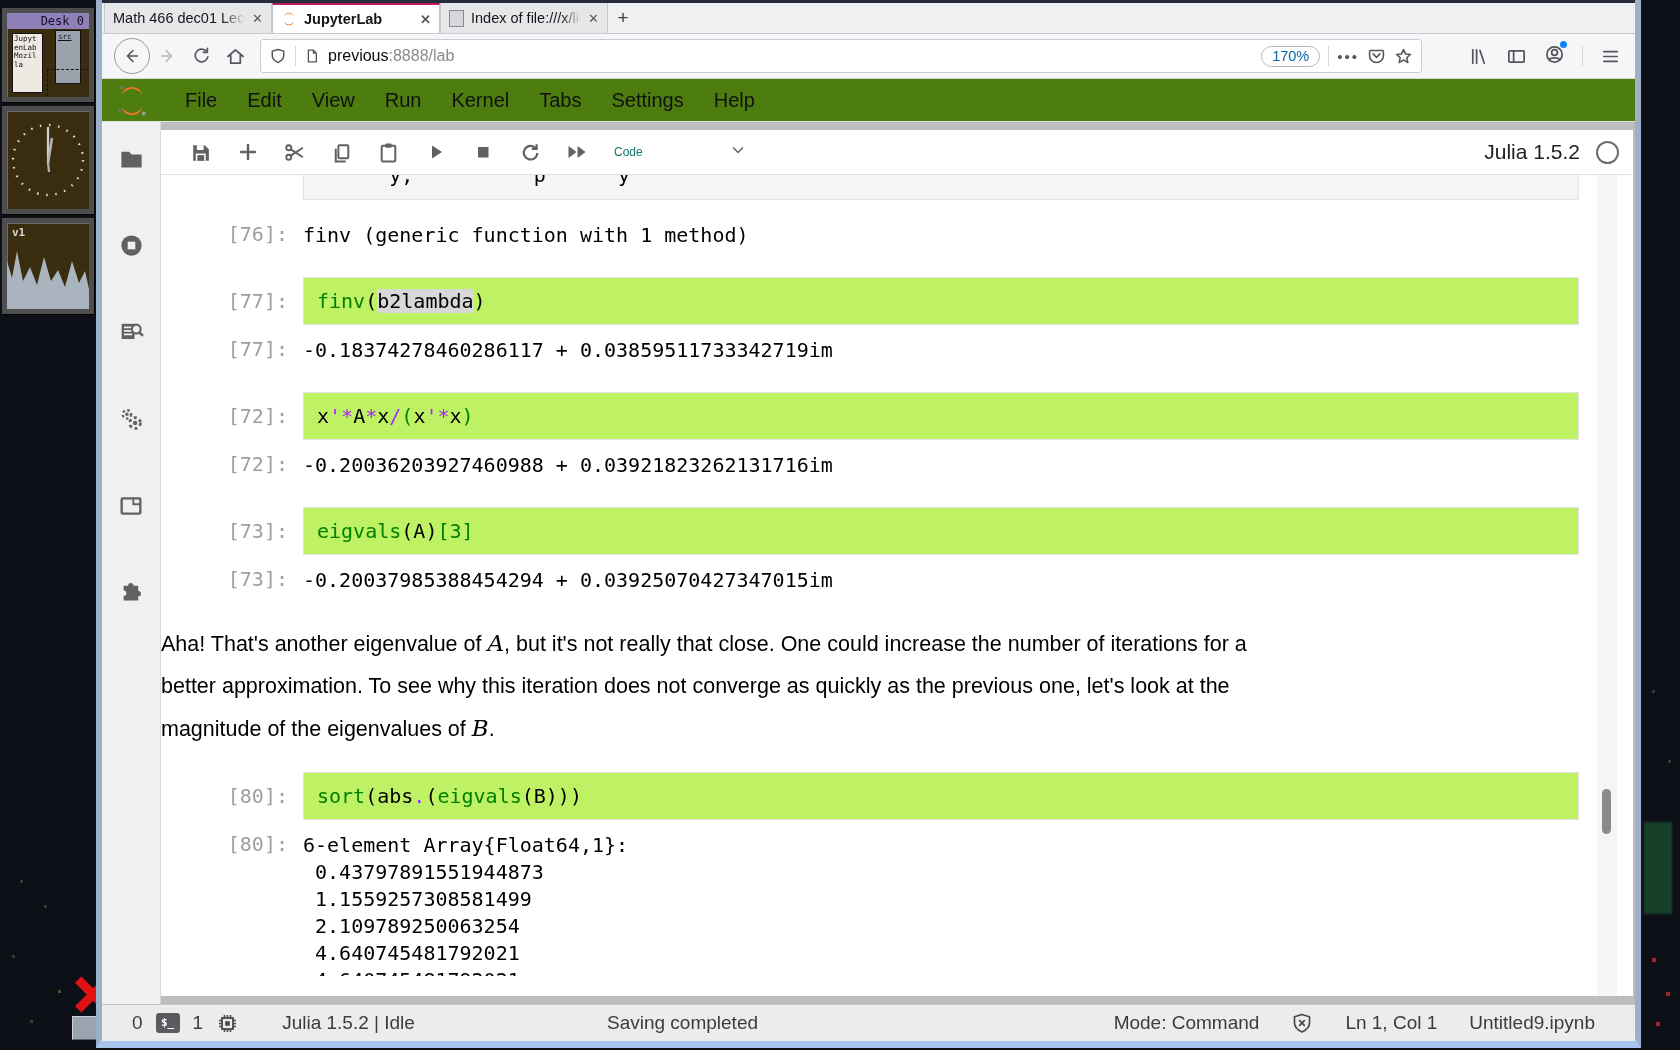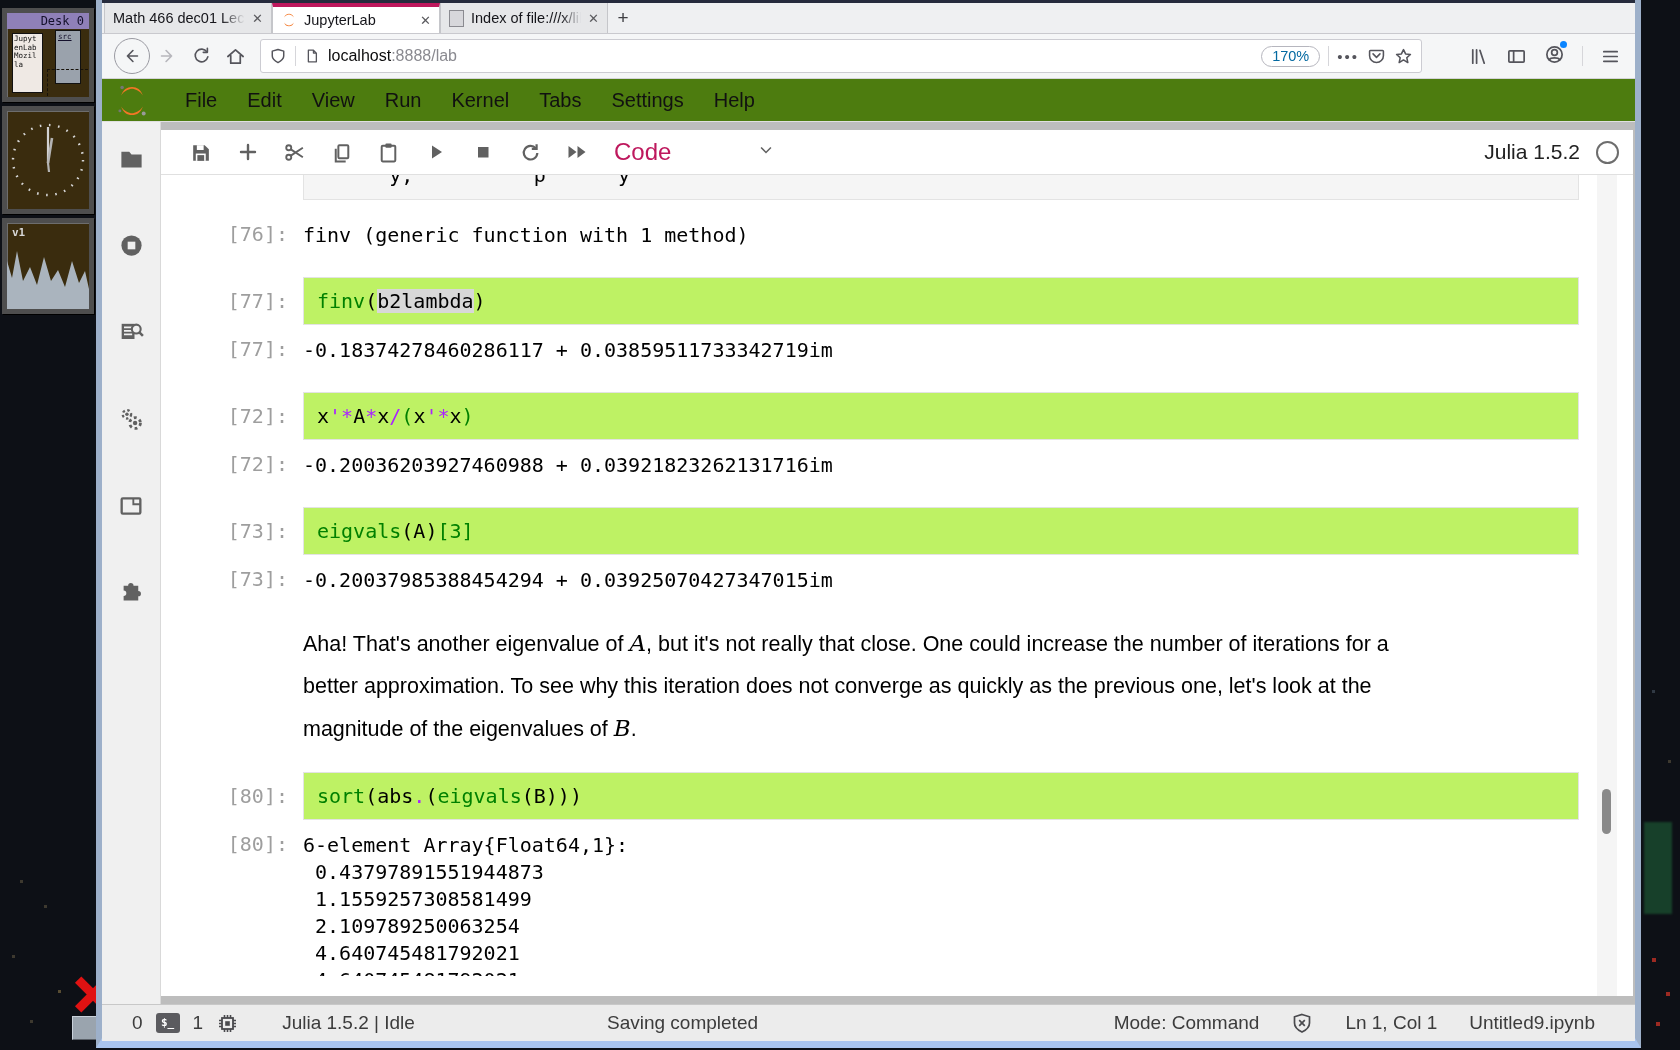--- a/index.html
+++ b/index.html
@@ -29,21 +29,21 @@
   
   #ffwin{position:absolute;left:96px;top:0;width:1545px;height:1048px;box-sizing:border-box;
     background:#fff;border-left:6px solid #9db0ca;border-right:6px solid #9db0ca;border-bottom:10px solid #a9c4ee;
     box-shadow:inset 2px 0 0 #e6edf8, inset -2px 0 0 #e6edf8, inset 0 -2px 0 #e6edf8;}
   .titlestrip{height:3px;background:#262b3d;}
   
   .tabbar{height:30px;background:#eff0f2;display:flex;align-items:stretch;border-bottom:1px solid #c9c9ce;}
   .tab{display:flex;align-items:center;gap:7px;width:150px;padding:0 8px;font-size:14.5px;color:#15151a;
     background:#e6e7e9;border-right:1px solid #c5c6ca;border-left:1px solid #c5c6ca;position:relative;overflow:hidden;}
   .tab .lbl{white-space:nowrap;overflow:hidden;flex:1;-webkit-mask-image:linear-gradient(90deg,#000 82%,transparent);mask-image:linear-gradient(90deg,#000 82%,transparent);}
-  .tab.active{background:#fff;border-top:4px solid #be185d;}
+  .tab.active{background:#fff;border-top:2px solid #be185d;font-weight:bold;}
   .tabx{color:#5a5a5e;font-size:13px;flex:none;}
   .newtab{width:30px;display:flex;align-items:center;justify-content:center;color:#3f3f43;font-size:19px;}
   .pageico{width:13px;height:15px;border:1.5px solid #8a8a90;background:#d7d7db;flex:none;}
   
   .navbar{height:44px;background:#f5f6f7;display:flex;align-items:center;padding:0 14px 0 12px;border-bottom:1px solid #d4d4d8;}
   .navbtn{width:34px;height:34px;display:flex;align-items:center;justify-content:center;flex:none;}
   .backcirc{border:1.4px solid #9a9aa2;border-radius:50%;}
   svg.nico{stroke:#55555c;fill:none;stroke-width:1.8;stroke-linecap:round;stroke-linejoin:round;}
   svg.nico.dis{stroke:#b6b6bc;}
   .urlbar{flex:1;height:32px;background:#fff;border:1px solid #ccccd2;border-radius:3px;margin:0 10px 0 8px;
@@ -61,35 +61,35 @@
   .menubar{height:42px;background:#4d7c0f;border-bottom:1px solid #e0e0e0;display:flex;align-items:center;position:relative;padding-left:68px;}
   .menubar .mitem{padding:0 15px;font-size:20px;color:#111;}
   .jlogo{position:absolute;left:12px;top:4px;}
   .dock{display:flex;height:882px;background:#bdbdbd;}
   .actbar{width:58px;background:#f0f0f0;border-right:1px solid #d9d9d9;display:flex;flex-direction:column;align-items:center;padding-top:24px;gap:59px;}
   .nbpanel{flex:1;display:flex;flex-direction:column;padding:8px 2px 8px 0;}
   .toolbar{height:44px;background:#fff;border-bottom:1px solid #e0e0e0;display:flex;align-items:center;padding-left:16px;}
   .tbtn{width:47px;display:flex;justify-content:center;align-items:center;}
   svg.tico{fill:#616161;}
   svg.tico .st{fill:none;stroke:#616161;stroke-width:2;stroke-linecap:round;}
-  .codesel{font-size:24px;color:#be185d;margin-left:14px;}
+  .codesel{font-size:12px;color:#0f766e;margin-left:14px;}
   .codechev{margin-left:86px;}
   .kernelname{margin-left:auto;font-size:21px;color:#212121;}
   .kcircle{width:19px;height:19px;border:2px solid #6d6d6d;border-radius:50%;margin:0 14px 0 16px;}
   .nbbody{flex:1;background:#fff;position:relative;overflow:hidden;}
   .cells{position:absolute;left:0;top:0;right:54px;}
   .cellrow{display:flex;}
   .prompt{width:142px;flex:none;text-align:right;padding-right:15px;box-sizing:border-box;
     font:20px "DejaVu Sans Mono",monospace;color:#9e9e9e;}
   .cellbody{flex:1;min-width:0;}
   .row-input .prompt{padding-top:12px;}
   .row-input{margin-bottom:12px;}
   .row-output{margin-bottom:28px;}
   .row-clipped{margin-bottom:22px;}
-  .row-markdown{margin-top:18px;margin-bottom:22px;}
+  .row-markdown{margin-top:18px;margin-bottom:22px;flex-direction:column;}
   .inputbox{background:#bef264;border:1px solid #e3e3e3;padding:11px 13px;font:20px "DejaVu Sans Mono",monospace;color:#000;}
   .clipbox{background:#f5f5f5;border:1px solid #e3e3e3;border-top:none;height:24px;overflow:hidden;position:relative;}
   .clipbox span{position:absolute;left:13px;top:-12px;font:20px "DejaVu Sans Mono",monospace;color:#000;white-space:pre;}
   .outline{font:20px/27px "DejaVu Sans Mono",monospace;color:#000;white-space:pre;}
   .cliprow{height:9px;overflow:hidden;}
   .tok.fn{color:#008000;}
   .tok.op{color:#aa22ff;}
   .tok.hl{background:#d8d8d8;}
   .md{font-size:21.5px;line-height:42px;color:#000;max-width:1140px;}
   .math{font-family:"DejaVu Serif",serif;font-style:italic;font-size:23px;}
@@ -201,21 +201,21 @@
       </div>
 
       <div class="urlbar">
         <svg class="nico" width="18" height="18" viewBox="0 0 22 22">
           <path d="M11 3 l7 2 v6 c0 4 -3 6 -7 8 c-4 -2 -7 -4 -7 -8 V5 z"></path>
           </svg>
         <div class="vdiv"></div>
         <svg class="nico" width="16" height="18" viewBox="0 0 22 22">
           <path d="M6 3 h7 l4 4 v12 H6 z M13 3 v4 h4"></path>
           </svg>
-        <span class="urltext"><span>localhost</span><span class="dim">:8888/lab</span></span>
+        <span class="urltext"><span>previous</span><span class="dim">:8888/lab</span></span>
         <span class="zoompill">170%</span>
         <div class="vdiv"></div>
         <span class="dots3">•••</span>
         <svg class="nico" width="19" height="19" viewBox="0 0 22 22">
           <path d="M4 4 h14 a1 1 0 0 1 1 1 v5 a8 8 0 0 1 -16 0 V5 a1 1 0 0 1 1 -1 z"></path>
             <path d="M7 8 l4 4 4-4"></path>
           </svg>
         <svg class="nico" width="19" height="19" viewBox="0 0 22 22">
           <path d="M11 3 l2.4 5 5.6 .6 -4.2 3.8 1.2 5.6 -5 -3 -5 3 1.2 -5.6 L3 8.6 l5.6 -.6 z"></path>
           </svg>

